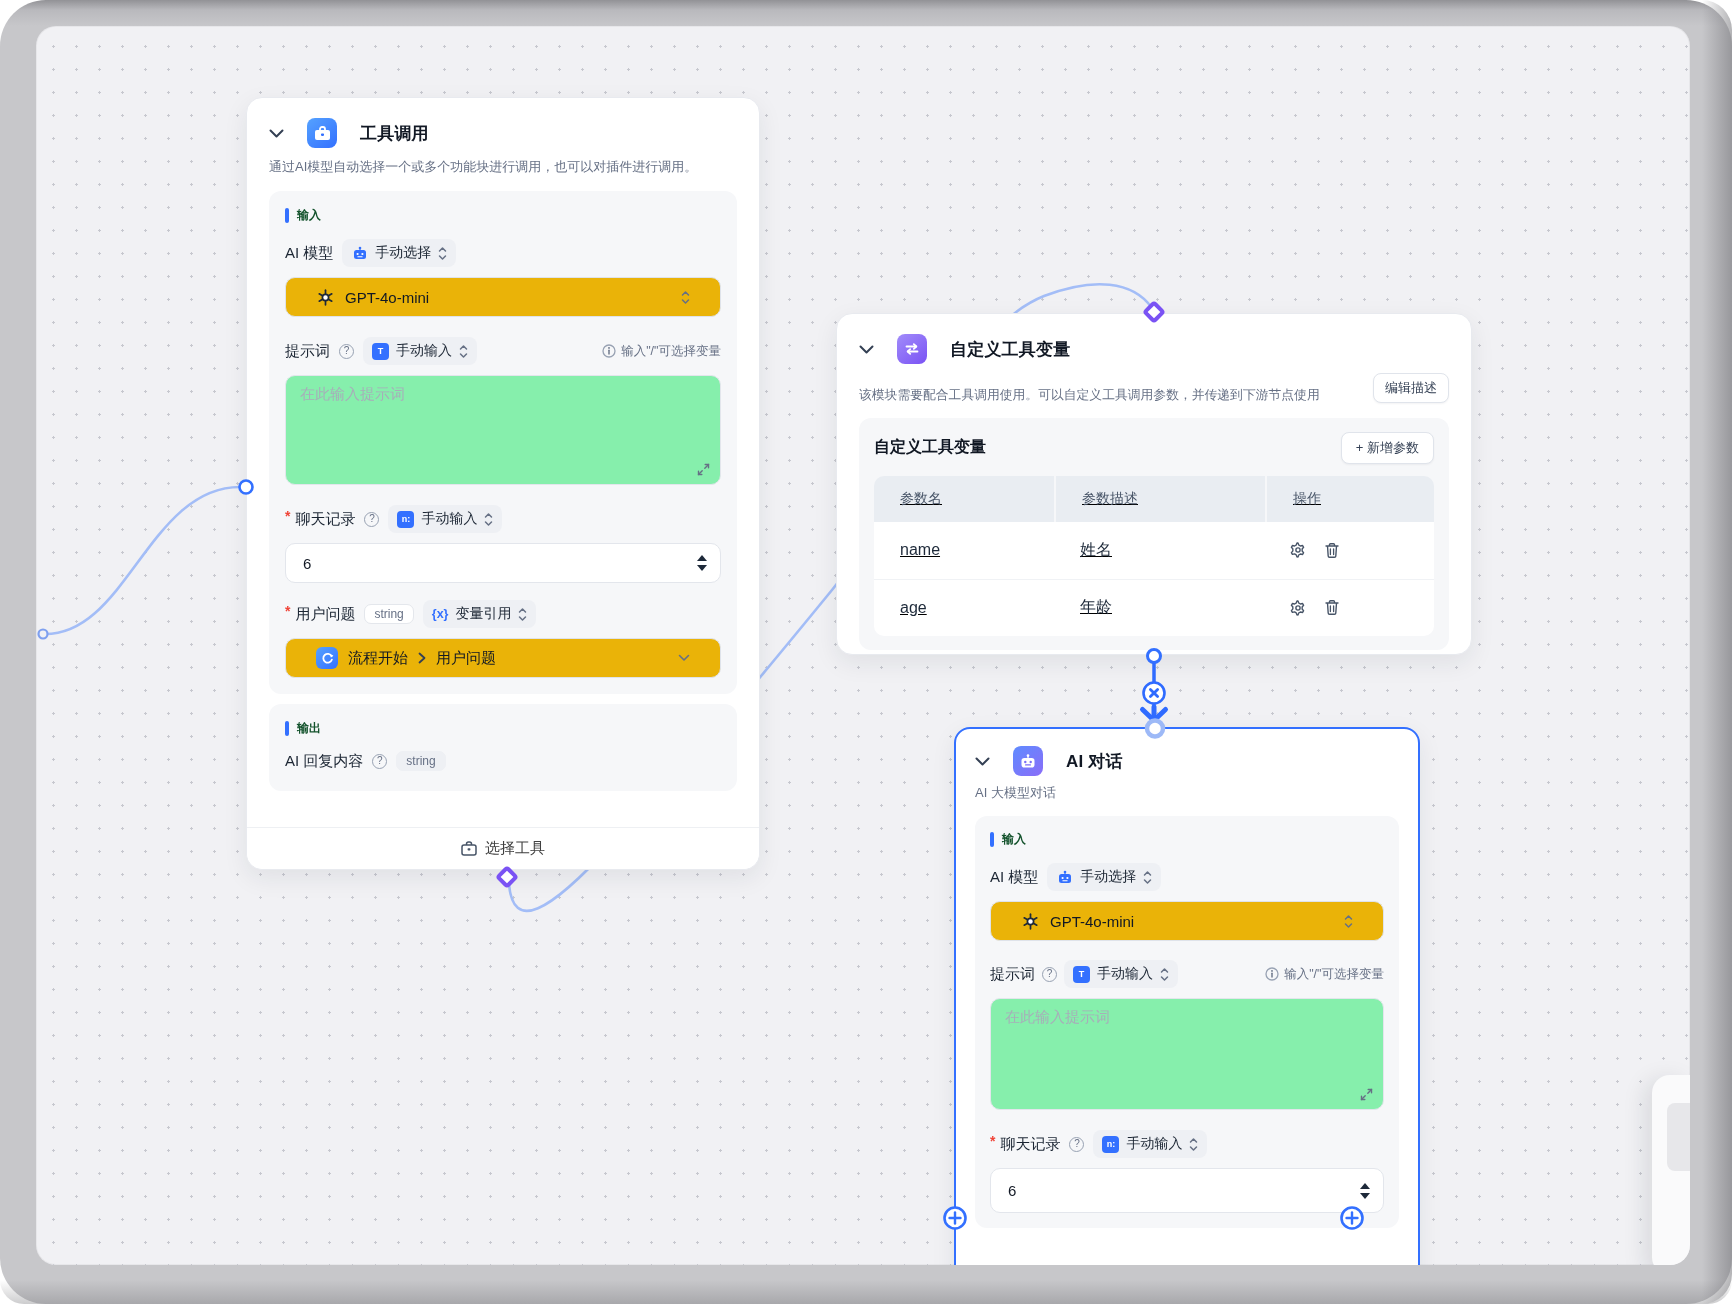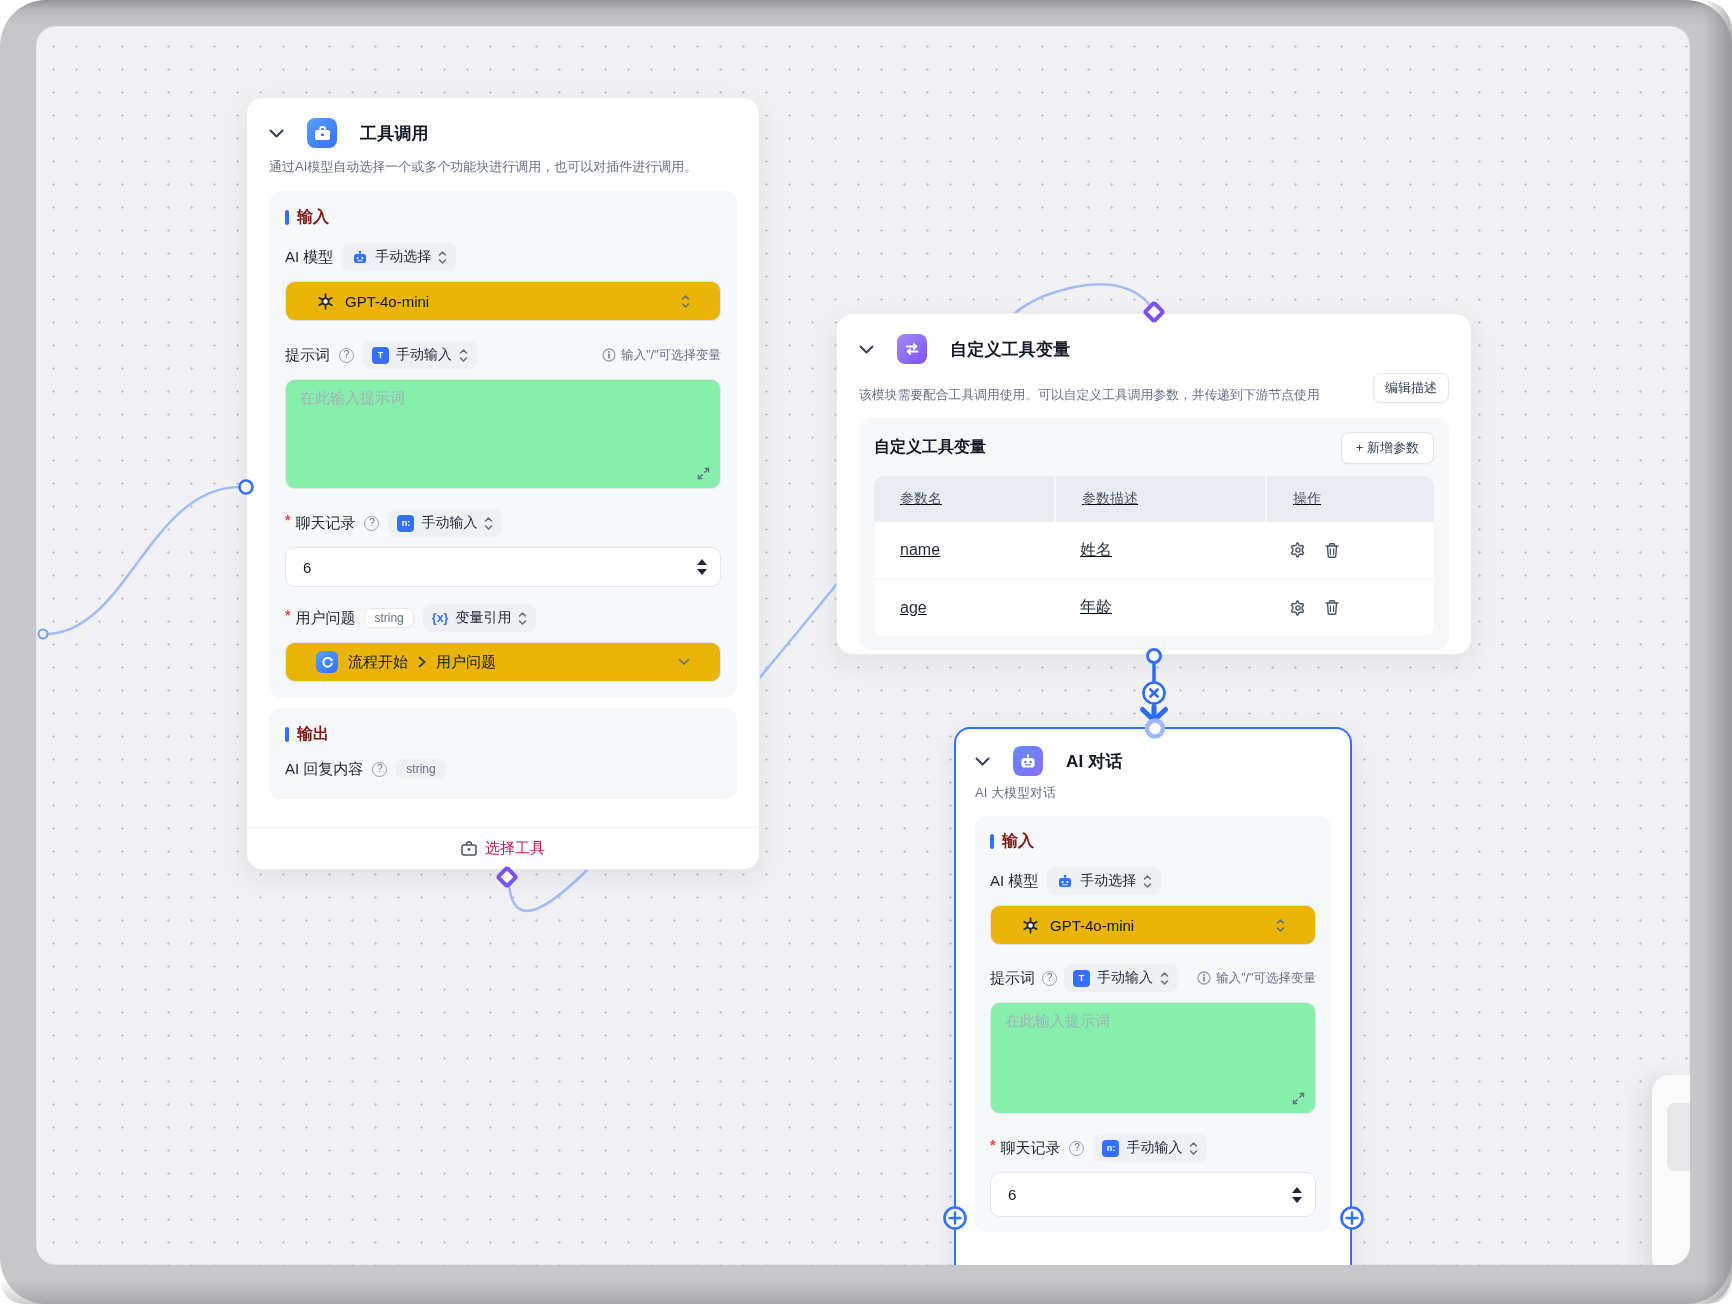--- a/index.html
+++ b/index.html
@@ -27,21 +27,21 @@
   .n-title{font-size:17px;font-weight:700;color:#111824;letter-spacing:.2px;}
   .n-icon{width:30px;height:30px;border-radius:8px;flex:0 0 auto;display:flex;align-items:center;justify-content:center;}
   .ic-blue{background:linear-gradient(140deg,#55a2ff,#3370ff);}
   .ic-violet{background:linear-gradient(140deg,#a18cfa,#7a52f4);}
   .ic-aichat{background:linear-gradient(140deg,#5f8bff,#8a6df8);}
   .chev{flex:0 0 auto;display:flex;}
   .n-desc{font-size:13px;color:#667085;line-height:1.55;margin-top:9px;}
   .section{background:#f6f7f9;border-radius:12px;padding:16px;margin-top:14px;}
   .sec-label{display:flex;align-items:center;gap:8px;}
   .sec-bar{width:4px;height:15px;border-radius:2px;background:#3370ff;}
-  .sec-text{font-size:16px;font-weight:700;color:#7f1d1d;font-family:Liberation Mono, monospace;}
+  .sec-text{font-size:12px;font-weight:700;color:#14532d;font-family:Liberation Mono, monospace;}
   .frow{display:flex;align-items:center;gap:9px;}
   .flabel{font-size:15px;color:#1b2533;font-weight:500;}
   .req{color:#f04438;font-size:14px;font-weight:700;margin-right:-4px;transform:translateY(-3px);}
   .qmark{width:15px;height:15px;border:1.3px solid #98a2b3;border-radius:50%;font-size:10px;line-height:1;
     color:#667085;display:flex;align-items:center;justify-content:center;flex:0 0 auto;}
   .pill{display:inline-flex;align-items:center;gap:7px;background:#eef0f4;border-radius:8px;
     padding:5px 9px;font-size:14px;font-weight:500;color:#1b2533;cursor:pointer;}
   .pi{width:17px;height:17px;border-radius:4px;display:flex;align-items:center;justify-content:center;flex:0 0 auto;}
   .pi-fill{background:#3370ff;color:#fff;font-size:9px;font-weight:700;}
   .hint{margin-left:auto;display:flex;align-items:center;gap:5px;font-size:12.5px;color:#667085;white-space:nowrap;}
@@ -55,21 +55,21 @@
   .expand{position:absolute;right:11px;bottom:9px;display:flex;}
   .num{position:relative;height:40px;background:#fff;border:1px solid #e3e6ec;border-radius:10px;
     display:flex;align-items:center;padding:0 15px;font-size:15px;color:#111824;margin-top:10px;}
   .num input{border:none;outline:none;font-size:15px;color:#111824;width:100%;background:transparent;font-family:inherit;}
   .spin{position:absolute;right:13px;top:50%;transform:translateY(-50%);display:flex;flex-direction:column;gap:4px;cursor:pointer;}
   .tri-up{width:0;height:0;border-left:5px solid transparent;border-right:5px solid transparent;border-bottom:6px solid #1d2939;}
   .tri-dn{width:0;height:0;border-left:5px solid transparent;border-right:5px solid transparent;border-top:6px solid #1d2939;}
   .tag{border:1px solid #e4e7ec;background:#fff;border-radius:7px;padding:2px 9px;font-size:12px;color:#667085;}
   .tag.fill{background:#eef0f4;border-color:#eef0f4;}
   .n-foot{position:absolute;left:0;right:0;bottom:0;height:42px;border-top:1px solid #eef0f3;
-    display:flex;align-items:center;justify-content:center;gap:8px;font-size:15px;font-weight:500;color:#be185d;
+    display:flex;align-items:center;justify-content:center;gap:8px;font-size:15px;font-weight:500;color:#404040;
     border-radius:0 0 16px 16px;cursor:pointer;background:#fff;}
   
   .desc-row{display:flex;align-items:flex-start;gap:8px;margin-top:9px;}
   .desc-row .n-desc{margin-top:12px;flex:1;font-size:12.8px;}
   .btn-outline{flex:0 0 auto;border:1px solid #e0e4eb;background:#fff;border-radius:8px;padding:5px 11px;
     font-size:13px;color:#344054;font-weight:500;box-shadow:0 1px 2px rgba(16,24,40,.05);cursor:pointer;white-space:nowrap;}
   .panel{background:#f6f7f9;border-radius:12px;padding:14px 15px;margin-top:13px;}
   .panel-head{display:flex;align-items:center;justify-content:space-between;}
   .panel-title{font-size:16px;font-weight:700;color:#111824;}
   .vtable{margin-top:12px;border-radius:10px;overflow:hidden;text-decoration:underline;}
@@ -355,21 +355,21 @@
                       <line x1="9.6" y1="7" x2="9.6" y2="12.5" stroke="#475467" stroke-width="1.3" stroke-linecap="round"></line>
                     </svg>
                 </span>
               </span>
             </div>
           </div>
         </div>
       </div>
     </div>
 
-    <div class="node selected" style="left:918px;top:701px;width:398px;height:578px;padding:17px 19px;overflow:hidden;">
+    <div class="node selected" style="left:918px;top:701px;width:466px;height:578px;padding:17px 19px;overflow:hidden;">
       <div class="n-head">
         <span class="chev">
           <svg width="15" height="9" viewBox="0 0 15 9">
               <polyline points="1.5,1.5 7.5,7.5 13.5,1.5" fill="none" stroke="#344054" stroke-width="2" stroke-linecap="round" stroke-linejoin="round"></polyline>
             </svg>
         </span>
         <span class="n-icon ic-aichat">
           <svg width="18" height="16" viewBox="0 0 18 16">
               <rect x="2.5" y="5" width="13" height="9.5" rx="2.8" fill="#fff"></rect>
               <circle cx="9" cy="2.6" r="1.3" fill="#fff"></circle>

